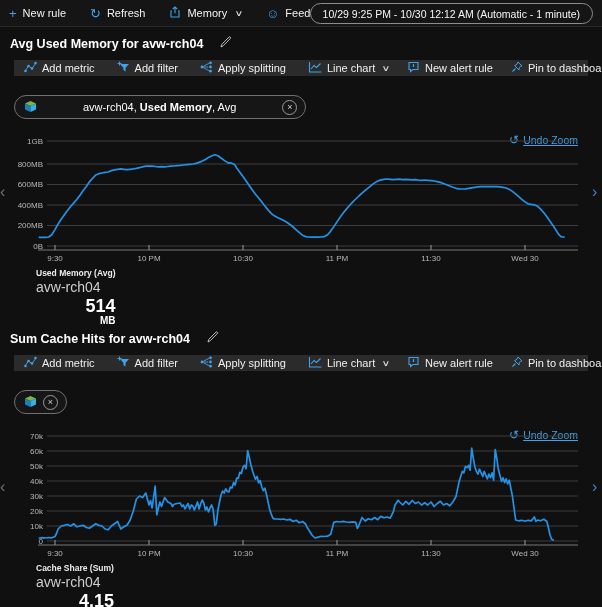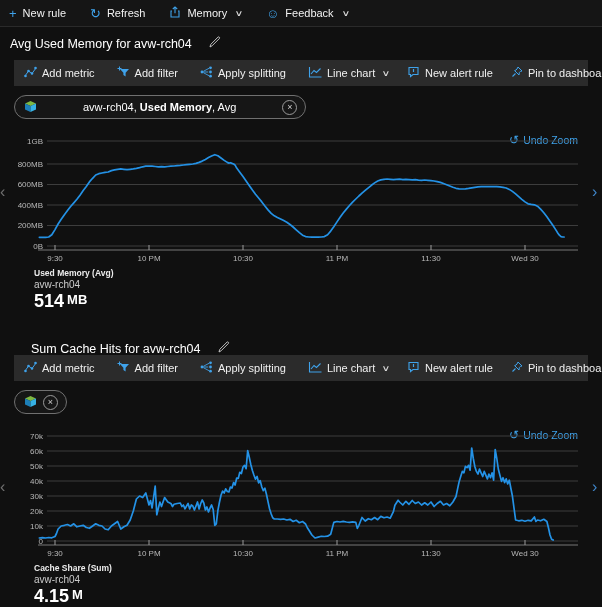--- a/index.html
+++ b/index.html
@@ -9,50 +9,50 @@
   
   .topbar{position:absolute;top:0;left:0;width:602px;height:27px;background:#151515;
           border-bottom:1px solid #2a2a2a;display:flex;align-items:center;padding-left:9px;box-sizing:border-box;}
   .tb-item{display:flex;align-items:center;gap:6px;font-size:11px;color:#f2f2f2;margin-right:24px;cursor:pointer;white-space:nowrap;}
   .blue{color:#3fa2ea;}
   .glyph{font-size:13px;line-height:1;}
   .chev{font-size:8px;color:#dcdcdc;transform:scaleX(1.5);margin-left:3px;}
   .timepill{position:absolute;right:9px;top:3px;height:19px;display:flex;align-items:center;
             padding:0 12px;border:1px solid #8d8d8d;border-radius:11px;font-size:10.5px;color:#f5f5f5;background:#151515;white-space:nowrap;}
 
-  .section-title{position:absolute;left:10px;font-size:12.5px;font-weight:400;display:flex;gap:17px;align-items:center;}
-  .toolbar{position:absolute;left:14px;width:574px;height:26px;background:#2b2b2b;display:flex;align-items:center;
+  .section-title{position:absolute;left:10px;font-size:12.5px;font-weight:700;display:flex;gap:17px;align-items:center;}
+  .toolbar{position:absolute;left:14px;width:574px;height:16px;background:#2b2b2b;display:flex;align-items:center;
            padding:0 10px;box-sizing:border-box;font-size:11px;}
   .tb-btn{display:flex;align-items:center;gap:5px;margin-right:22px;color:#f0f0f0;cursor:pointer;white-space:nowrap;}
   .tb-right{margin-left:auto;display:flex;align-items:center;}
   .tb-right .tb-btn{margin-right:18px;}
   .tb-right .tb-btn:last-child{margin-right:0;}
 
   .pill{position:absolute;left:14px;height:22px;border:1px solid #707070;border-radius:12px;display:inline-flex;
         align-items:center;gap:6px;padding:0 8px 0 9px;font-size:11px;background:#161616;white-space:nowrap;}
   .pill .metric{font-weight:700;}
   .pill-x{width:13px;height:13px;border-radius:50%;border:1px solid #9a9a9a;color:#cfcfcf;font-size:9px;
           line-height:12px;text-align:center;cursor:pointer;}
 
   svg.chart{position:absolute;left:0;}
   .undo{position:absolute;font-size:10.5px;color:#3fa2ea;display:flex;gap:4px;align-items:center;cursor:pointer;}
-  .undo .txt{}
+  .undo .txt{text-decoration:underline;}
   .undo .uicon{font-size:12px;}
 
   .pan{position:absolute;font-size:16px;line-height:1;cursor:pointer;}
   .pan.left{left:0;color:#6f6f6f;}
   .pan.right{left:592px;color:#3f84c6;}
 
-  .legend{position:absolute;left:22px;display:flex;gap:7px;align-items:stretch;}
+  .legend{position:absolute;left:12px;display:flex;gap:19px;align-items:stretch;}
   .legend-bar{width:5px;height:39px;}
   .legend .lab{font-size:8.5px;font-weight:700;color:#ececec;line-height:1.25;}
-  .legend .res{font-size:10px;color:#cdcdcd;line-height:1.25;}
-  .valrow{display:flex;align-items:flex-start;margin-top:1px;}
+  .legend .res{font-size:14px;color:#cdcdcd;line-height:1.25;}
+  .valrow{display:flex;align-items:flex-end;margin-top:1px;flex-direction:column;}
   .legend .val{font-size:18px;font-weight:700;color:#fff;line-height:1;}
-  .legend .unit{font-size:13px;font-weight:700;color:#fff;margin-left:3px;}
+  .legend .unit{font-size:10px;font-weight:700;color:#fff;margin-left:3px;}
 </style>
 </head>
 <body>
 
 <div id="app">
 
   <div class="topbar">
     <div class="tb-item">
       <span class="blue glyph">+</span>
       <span>New rule</span>
@@ -69,20 +69,23 @@
           </svg>
       </span>
       <span>Memory</span>
       <span class="chev">∨</span>
     </div>
     <div class="tb-item">
       <span class="blue glyph">☺</span>
       <span>Feedback</span>
       <span class="chev">∨</span>
     </div>
+  </div>
+  <div class="timepill">
+    <span>10/29 9:25 PM - 10/30 12:12 AM (Automatic - 1 minute)</span>
   </div>
 
   <div class="section-title" style="top:36px;">
     <span>Avg Used Memory for avw-rch04</span>
     <span>
       <svg width="12" height="12" viewBox="0 0 12 12">
           <path d="M1 11l.7-2.6L9 1.1a1 1 0 0 1 1.4 1.4L3.1 9.8 1 11z" fill="none" stroke="#cfcfcf" stroke-width="0.9"></path>
         </svg>
     </span>
   </div>
@@ -194,21 +197,21 @@
     <div>
       <div class="lab">Used Memory (Avg)</div>
       <div class="res">avw-rch04</div>
       <div class="valrow">
         <span class="val">514</span>
         <span class="unit">MB</span>
       </div>
     </div>
   </div>
 
-  <div class="section-title" style="top:341px;margin-left:21px;">
+  <div class="section-title" style="top:331px;">
     <span>Sum Cache Hits for avw-rch04</span>
     <span>
       <svg width="12" height="12" viewBox="0 0 12 12">
           <path d="M1 11l.7-2.6L9 1.1a1 1 0 0 1 1.4 1.4L3.1 9.8 1 11z" fill="none" stroke="#cfcfcf" stroke-width="0.9"></path>
         </svg>
     </span>
   </div>
 
   <div class="toolbar" style="top:355px;">
     <div class="tb-btn">

